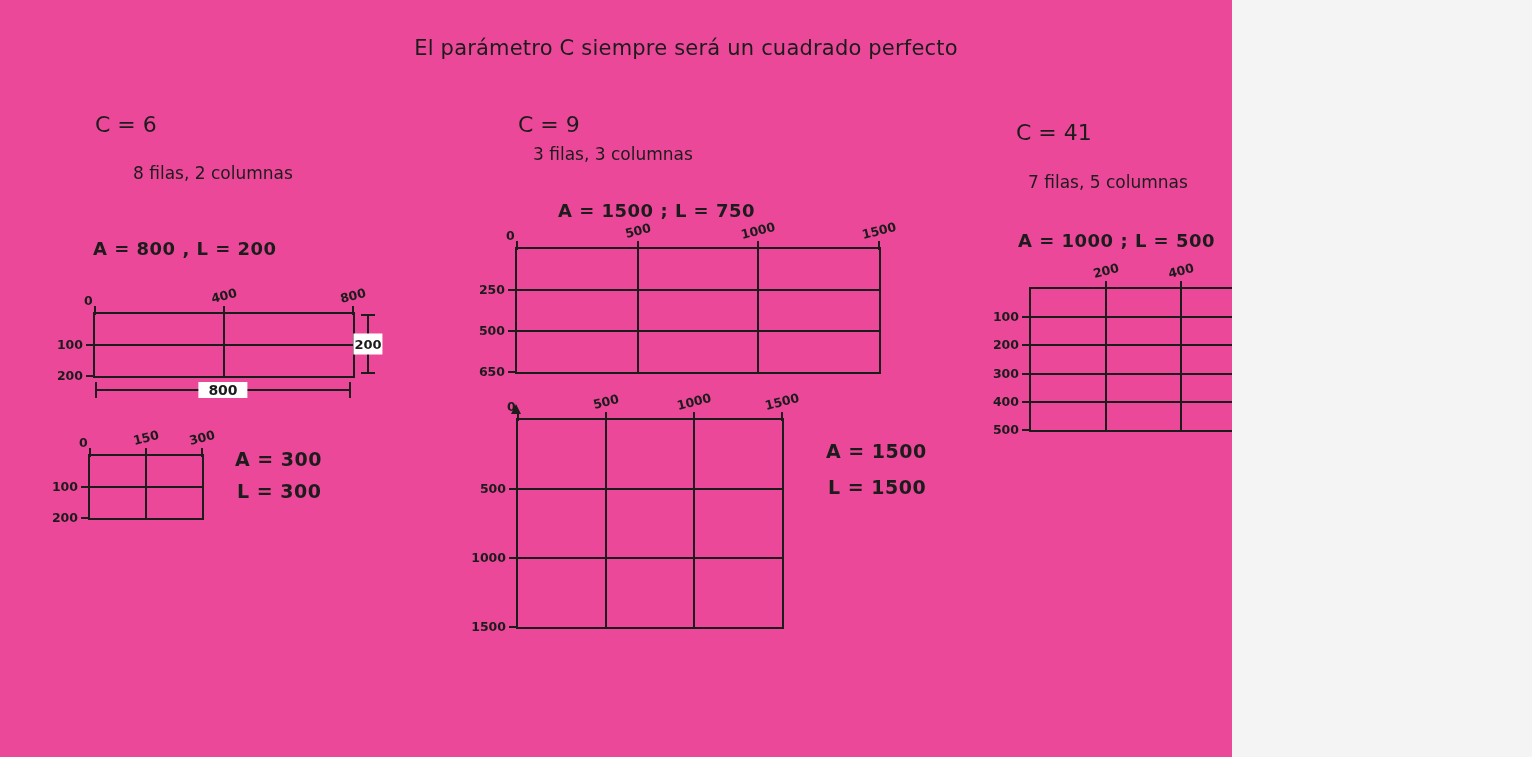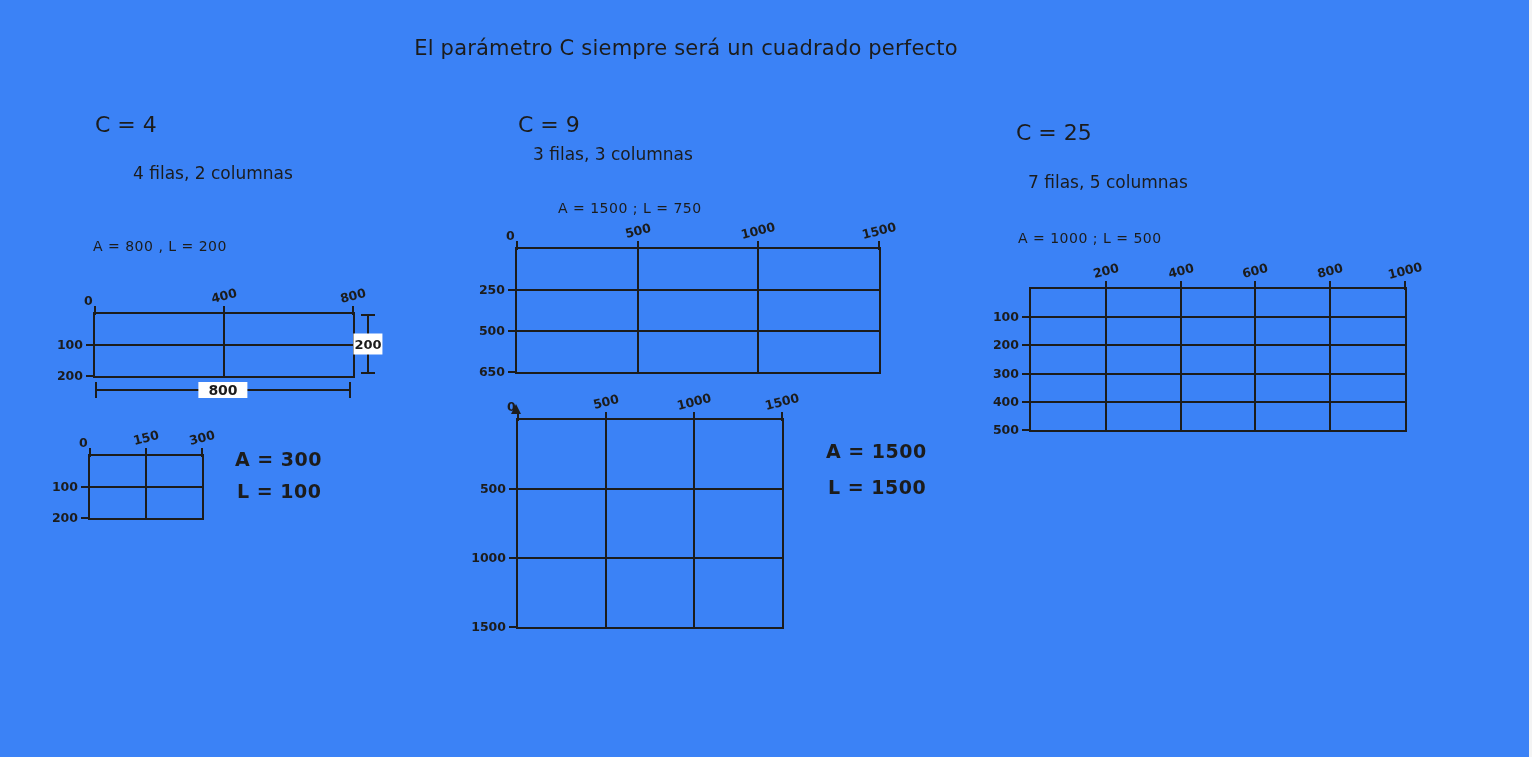--- a/index.html
+++ b/index.html
@@ -1,24 +1,24 @@
 <!DOCTYPE html>
 <html><head>
 <meta charset="utf-8">
 <style>
   html,body{margin:0;padding:0;background:#f4f4f4;}
   #canvas{
-    position:relative;width:1529px;height:757px;background:#3b82f6;
+    position:relative;width:1232px;height:757px;background:#ec4899;
     font-family:"DejaVu Sans",sans-serif;color:#1c1c1c;overflow:hidden;
   }
   .txt{position:absolute;white-space:nowrap;}
   .title{font-size:21px;letter-spacing:.2px;text-align:center;}
   .clabel{font-size:22px;}
   .sublabel{font-size:17px;}
-  .params{font-size:14px;font-weight:normal;letter-spacing:.5px;}
+  .params{font-size:18px;font-weight:bold;letter-spacing:.5px;}
   .annot{font-size:19px;font-weight:bold;letter-spacing:.5px;}
   .footer{font-size:21px;line-height:34px;letter-spacing:.2px;}
 
   
   .grid{position:absolute;border:2px solid #1c1c1c;}
   .gl{position:absolute;background:#1c1c1c;}
   .gl.v{top:0;bottom:0;width:2px;transform:translateX(-1px);}
   .gl.h{left:0;right:0;height:2px;transform:translateY(-1px);}
   .xlab{position:absolute;top:-26px;font-size:12.5px;font-weight:bold;
         transform:translateX(-50%) rotate(-14deg);white-space:nowrap;}
@@ -49,22 +49,22 @@
         border-left:5px solid transparent;border-right:5px solid transparent;
         border-bottom:10px solid #1c1c1c;}
 </style>
 </head>
 <body>
 
 <div id="canvas">
 
   <div class="txt title" style="left:366px;top:36px;width:640px;">El parámetro C siempre será un cuadrado perfecto</div>
 
-  <div class="txt clabel" style="left:95px;top:112px;">C = 4</div>
-  <div class="txt sublabel" style="left:133px;top:163px;">4 filas, 2 columnas</div>
+  <div class="txt clabel" style="left:95px;top:112px;">C = 6</div>
+  <div class="txt sublabel" style="left:133px;top:163px;">8 filas, 2 columnas</div>
   <div class="txt params" style="left:93px;top:238px;">A = 800 ,   L = 200</div>
 
   <div class="grid" style="left:93px;top:312px;width:258px;height:62px;">
       <div class="gl v" style="left: 50%;"></div>
       <div class="gl h" style="top: 50%;"></div>
       <div class="xlab zero" style="left: 0%;">0</div>
       <div class="xtick" style="left: 0%;"></div>
       <div class="xlab" style="left: 50%;">400</div>
       <div class="xtick" style="left: 50%;"></div>
       <div class="xlab" style="left: 100%;">800</div>
@@ -97,21 +97,21 @@
       <div class="xlab" style="left: 50%;">150</div>
       <div class="xtick" style="left: 50%;"></div>
       <div class="xlab" style="left: 100%;">300</div>
       <div class="xtick" style="left: 100%;"></div>
       <div class="ylab" style="top: 50%;">100</div>
       <div class="ytick" style="top: 50%;"></div>
       <div class="ylab" style="top: 100%;">200</div>
       <div class="ytick" style="top: 100%;"></div>
     </div>
   <div class="txt annot" style="left:235px;top:448px;">A = 300</div>
-  <div class="txt annot" style="left:237px;top:480px;">L = 100</div>
+  <div class="txt annot" style="left:237px;top:480px;">L = 300</div>
 
   <div class="txt clabel" style="left:518px;top:112px;">C = 9</div>
   <div class="txt sublabel" style="left:533px;top:144px;">3 filas, 3 columnas</div>
   <div class="txt params" style="left:558px;top:200px;">A = 1500 ;  L = 750</div>
 
   <div class="grid" style="left:515px;top:247px;width:362px;height:123px;">
       <div class="gl v" style="left: 33.3333%;"></div>
       <div class="gl v" style="left: 66.6667%;"></div>
       <div class="gl h" style="top: 33.3333%;"></div>
       <div class="gl h" style="top: 66.6667%;"></div>
@@ -148,21 +148,21 @@
       <div class="ytick" style="top: 33.33%;"></div>
       <div class="ylab" style="top: 66.67%;">1000</div>
       <div class="ytick" style="top: 66.67%;"></div>
       <div class="ylab" style="top: 100%;">1500</div>
       <div class="ytick" style="top: 100%;"></div>
     </div>
   <div class="arrow-up" style="left:511px;top:404px;"></div>
   <div class="txt annot" style="left:826px;top:440px;">A = 1500</div>
   <div class="txt annot" style="left:828px;top:476px;">L = 1500</div>
 
-  <div class="txt clabel" style="left:1016px;top:120px;">C = 25</div>
+  <div class="txt clabel" style="left:1016px;top:120px;">C = 41</div>
   <div class="txt sublabel" style="left:1028px;top:172px;">7 filas, 5 columnas</div>
   <div class="txt params" style="left:1018px;top:230px;">A = 1000  ;   L = 500</div>
 
   <div class="grid" style="left:1029px;top:287px;width:374px;height:141px;">
       <div class="gl v" style="left: 20%;"></div>
       <div class="gl v" style="left: 40%;"></div>
       <div class="gl v" style="left: 60%;"></div>
       <div class="gl v" style="left: 80%;"></div>
       <div class="gl h" style="top: 20%;"></div>
       <div class="gl h" style="top: 40%;"></div>

